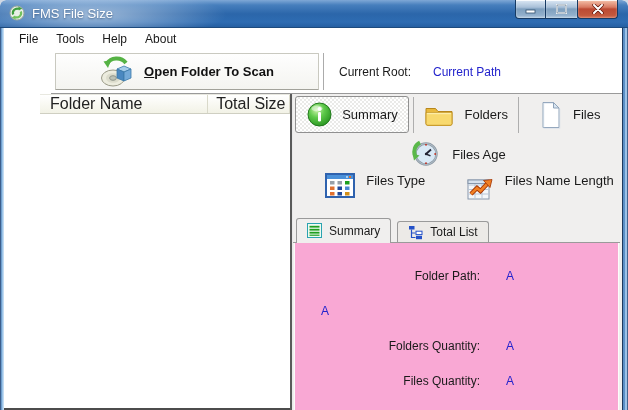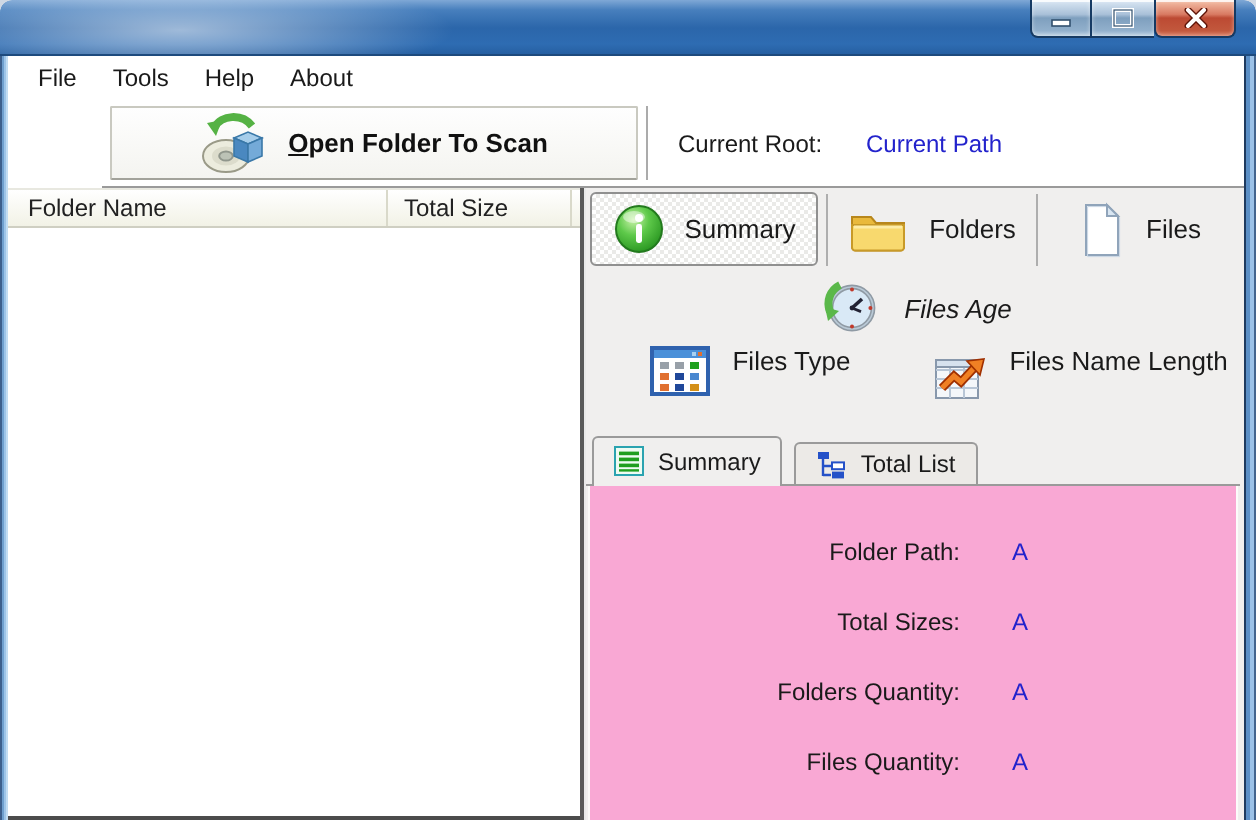--- a/index.html
+++ b/index.html
@@ -54,41 +54,41 @@
   }
   .open-btn .accel{text-decoration:underline;}
   .tb-sep{position:absolute;left:272px;top:3px;width:1px;height:37px;background:#ababab;}
   .cr-label{position:absolute;left:288px;top:15px;color:#1a1a1a;}
   .cr-value{position:absolute;left:382px;top:15px;color:#2323cc;}
   
   .main{flex:1;display:flex;min-height:0;}
   .list{width:286px;flex:none;background:#ffffff;display:flex;flex-direction:column;border-bottom:2px solid #4c4c4c;}
   .list-header{height:20px;flex:none;display:flex;
     background:linear-gradient(180deg,#ffffff,#f2f2e6);
-    border-bottom:1px solid #cfcfc2;border-top:1px solid #e8e8e0;font-size:12px;color:#222;}
+    border-bottom:1px solid #cfcfc2;border-top:1px solid #e8e8e0;font-size:16px;color:#222;margin-left:36px;}
   .lh-col{display:flex;align-items:center;padding-left:10px;border-right:1px solid #d9d9ca;cursor:default;}
   .lh-col1{width:190px;}
   .lh-col2{width:92px;padding-left:8px;}
   .lh-stub{flex:1;}
   .list-body{flex:1;background:#ffffff;}
   .splitter{width:3px;flex:none;background:linear-gradient(90deg,#5a5a5a 0 2px,#e9e9e9 2px 3px);cursor:col-resize;}
   
   .right-panel{flex:1;position:relative;background:#f0efee;min-width:0;}
   .nav-row1{position:absolute;left:0;right:0;top:0;height:41px;display:flex;align-items:center;}
   .summary-btn{
     margin-left:2px;width:114px;height:37px;flex:none;
     display:flex;align-items:center;justify-content:center;gap:9px;
     border:1px solid #909090;border-radius:3px;
     background-color:#ffffff;
     background-image:conic-gradient(#eaeae8 25%,#ffffff 0 50%,#eaeae8 0 75%,#ffffff 0);
     background-size:4px 4px;cursor:pointer;font-size:13px;
   }
   .vsep{width:1px;height:36px;background:#aeaeae;flex:none;}
   .nav-cell{flex:1;display:flex;align-items:center;justify-content:center;gap:11px;cursor:pointer;font-size:13px;}
-  .nav-row2{position:absolute;left:0;right:0;top:41px;height:38px;display:flex;align-items:center;justify-content:center;font-style:italic;}
+  .nav-row2{position:absolute;left:0;right:0;top:41px;height:38px;display:flex;align-items:center;justify-content:center;}
   .nav-row3{position:absolute;left:0;right:0;top:79px;height:44px;display:flex;}
   .nav-row3 .half{flex:1;display:flex;justify-content:center;gap:11px;cursor:pointer;font-size:13px;}
   .nav-inline{display:flex;align-items:center;gap:11px;cursor:pointer;font-size:13px;}
   
   .tabbar{position:absolute;left:0;right:2px;top:124px;height:25px;display:flex;align-items:flex-end;
     border-bottom:1px solid #9a9a9a;padding-left:3px;}
   .tab{display:flex;align-items:center;gap:7px;padding:0 10px;cursor:pointer;
     border:1px solid #9a9a9a;border-bottom:none;border-radius:3px 3px 0 0;font-size:12px;}
   .tab.active{height:25px;background:#f0efee;position:relative;z-index:2;margin-bottom:-1px;padding-bottom:1px;}
   .tab.inactive{height:21px;background:#eceae7;margin-left:6px;}
@@ -99,20 +99,32 @@
   .field-label{width:185px;text-align:right;color:#1a1a1a;flex:none;}
   .field-value{margin-left:26px;color:#2323cc;}
   svg{display:block;}
 </style>
 </head>
 <body>
 
 <div class="window">
 
   <div class="titlebar">
+    <div class="titlebar-left">
+      <span>
+        <svg width="16" height="16" viewBox="0 0 16 16">
+          <circle cx="8" cy="8" r="7" fill="#e9efe7" stroke="#9aa89a"></circle>
+          <path d="M4.2 9.5A4.3 4.3 0 0 1 10 4" fill="none" stroke="#3f9f3f" stroke-width="2.2"></path>
+          <path d="M11.8 6.5A4.3 4.3 0 0 1 6 12" fill="none" stroke="#72c25e" stroke-width="2.2"></path>
+          <polygon points="9.3,1.6 13.2,3.4 9.9,5.6" fill="#3f9f3f"></polygon>
+          <polygon points="6.7,14.4 2.8,12.6 6.1,10.4" fill="#72c25e"></polygon>
+        </svg>
+      </span>
+      <span class="title-text">FMS File Size</span>
+    </div>
     <div class="win-controls">
       <div class="wb wb-min">
         <svg width="11" height="9" viewBox="0 0 11 9">
             <rect x="1" y="5" width="9" height="3" fill="#ffffff" stroke="#31506e" stroke-width="0.8"></rect>
           </svg>
       </div>
       <div class="wb wb-max">
         <svg width="11" height="10" viewBox="0 0 11 10">
             <rect x="1" y="1" width="9" height="8" fill="none" stroke="#ffffff" stroke-width="2"></rect>
             <rect x="1" y="1" width="9" height="8" fill="none" stroke="#31506e" stroke-width="0.6"></rect>
@@ -304,21 +316,20 @@
             <span>Total List</span>
           </div>
         </div>
 
         <div class="tab-content">
           <div class="field-row">
             <span class="field-label">Folder Path:</span>
             <span class="field-value">A</span>
           </div>
           <div class="field-row">
-            <span class="field-label">Total Sizes:</span>
             <span class="field-value">A</span>
           </div>
           <div class="field-row">
             <span class="field-label">Folders Quantity:</span>
             <span class="field-value">A</span>
           </div>
           <div class="field-row">
             <span class="field-label">Files Quantity:</span>
             <span class="field-value">A</span>
           </div>

